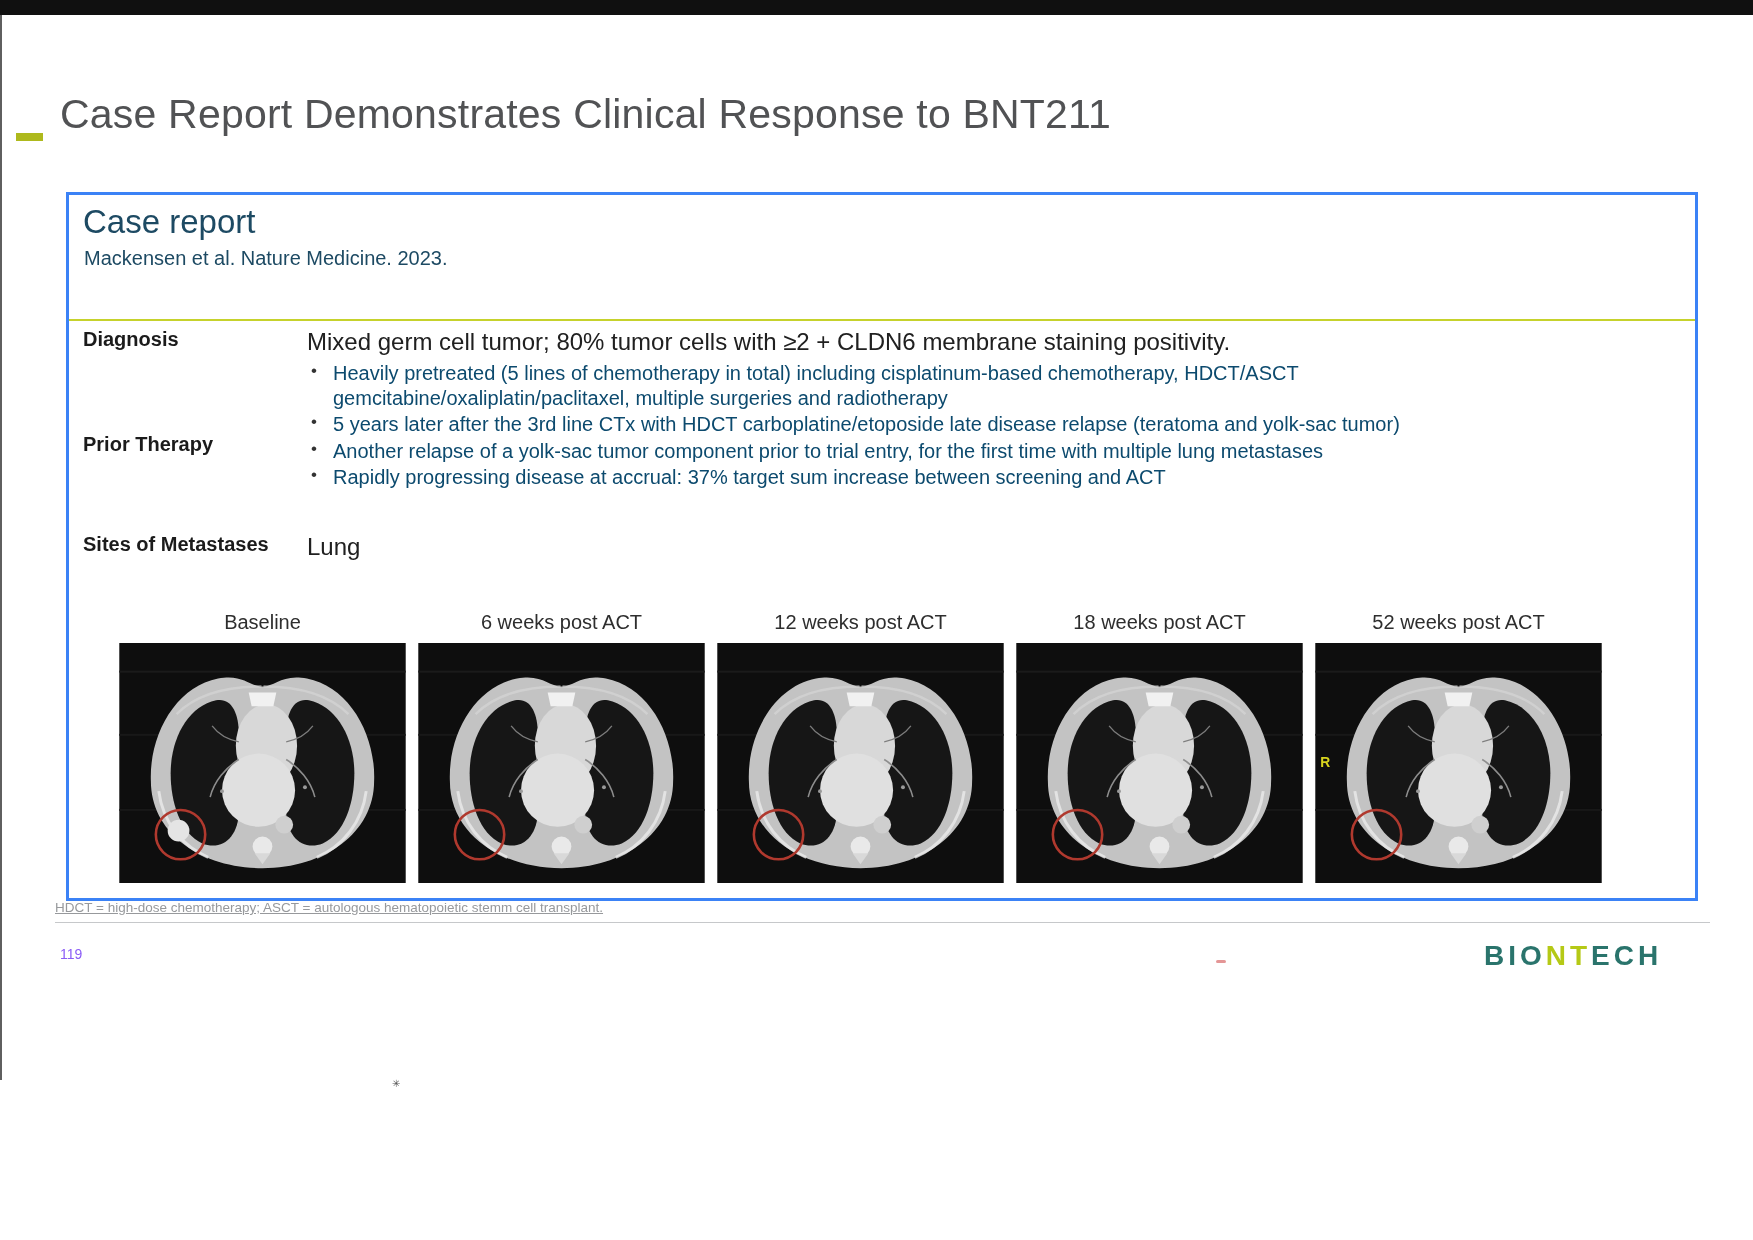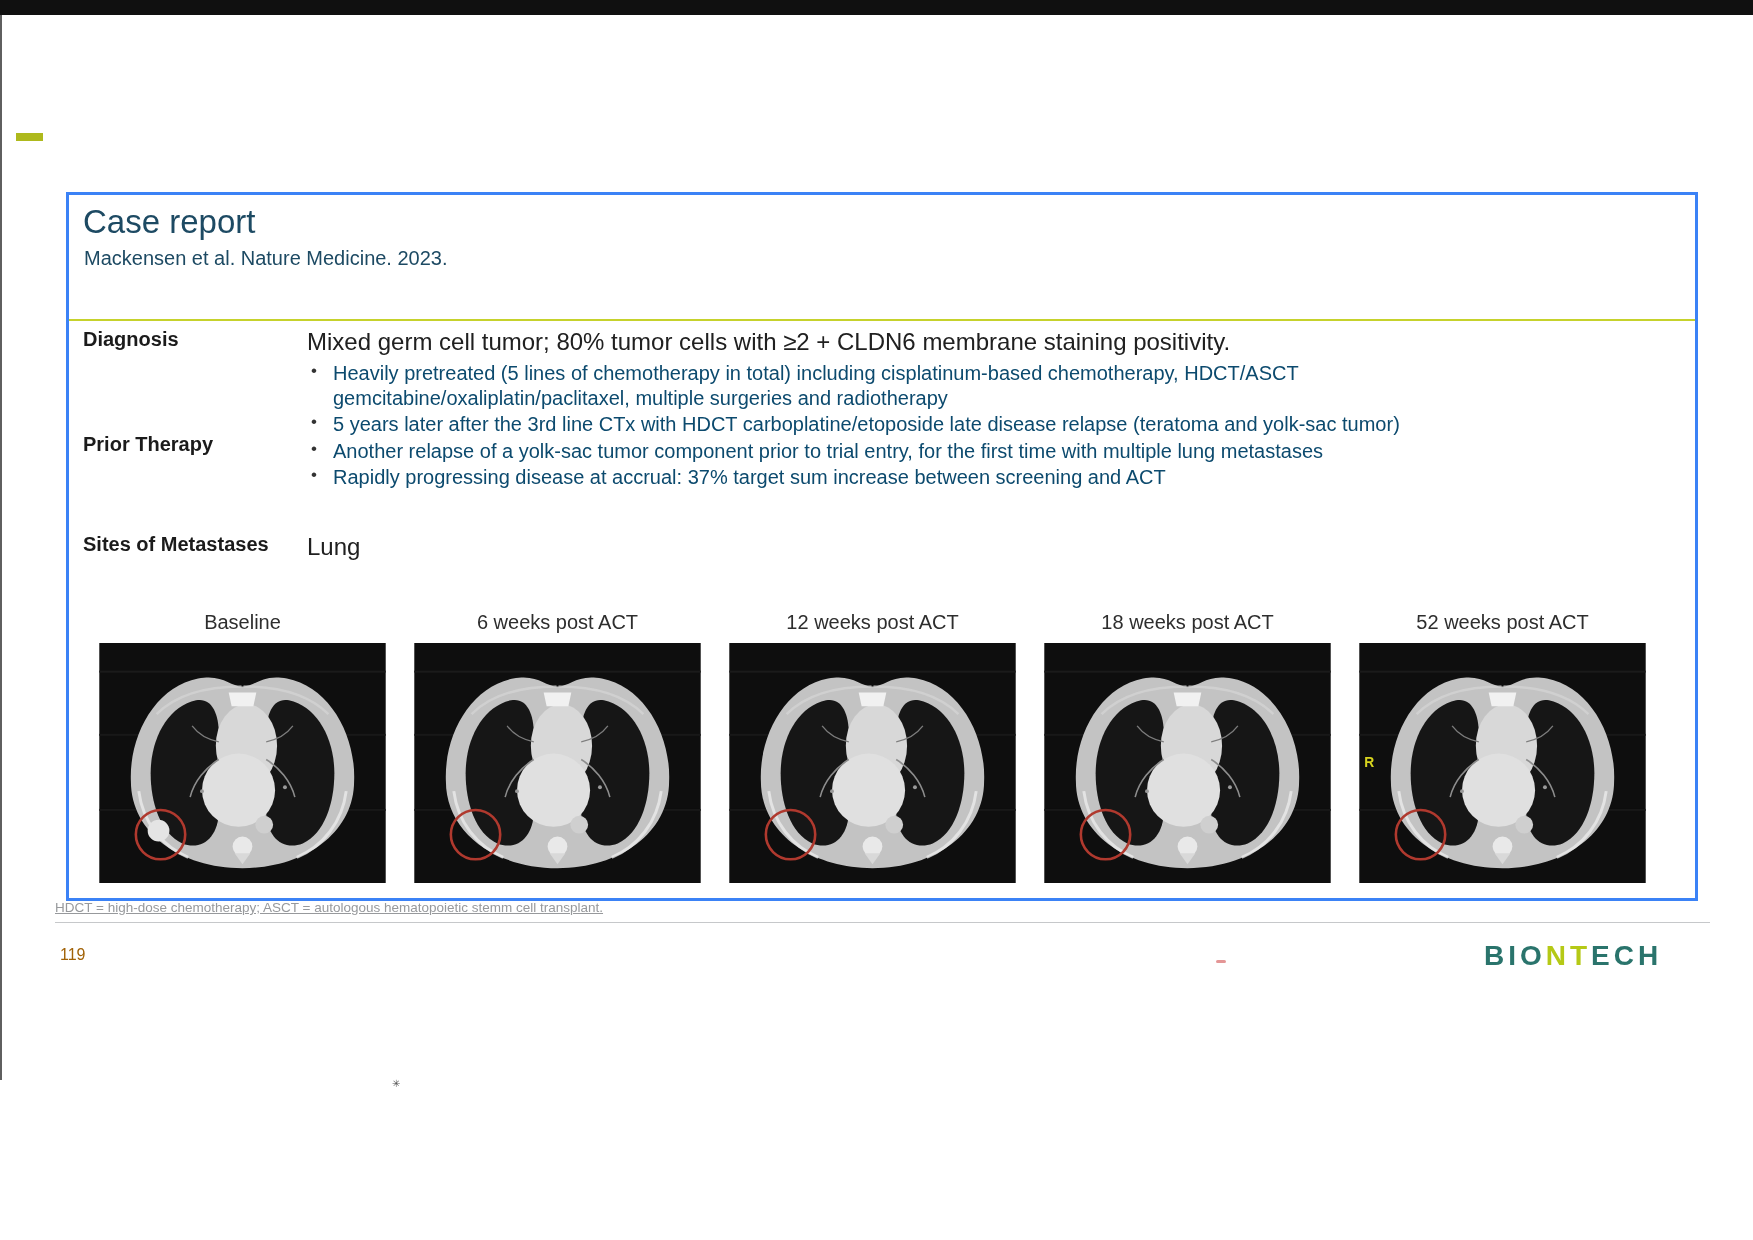--- a/index.html
+++ b/index.html
@@ -21,44 +21,45 @@
   .row-value{position:absolute;left:238px;font-size:24px;color:#202020;}
   .lbl-diagnosis{top:133px;}
   .val-diagnosis{top:133px;width:1370px;}
   .lbl-prior{top:238px;}
   .bullet-list{position:absolute;left:238px;top:166px;width:1200px;margin:0;padding:0;font-size:20px;color:#0c4a6e;}
   .bullet-list li{list-style:none;position:relative;padding-left:26px;margin:0 0 1px 0;line-height:1.26;}
   .bullet-list li::before{content:"\2022";position:absolute;left:4px;top:-1px;font-size:17px;color:#333;}
   .lbl-sites{top:338px;}
   .val-sites{top:338px;}
 
-  .scan-row{position:absolute;left:30px;top:416px;display:flex;gap:28px;}
+  .scan-row{position:absolute;left:50px;top:416px;display:flex;gap:12px;}
   .scan-fig{margin:0;width:287px;}
   .scan-caption{font-size:20px;color:#2e2e2e;text-align:center;height:32px;}
   .ct-svg{width:287px;height:240px;display:block;}
 
   .footnote-bar{position:absolute;left:55px;top:900px;width:1655px;font-size:13.5px;color:#97999c;
     padding-bottom:7px;border-bottom:1px solid #c6c8ca;text-decoration:underline;}
-  .page-number{position:absolute;left:60px;top:946px;font-size:16px;color:#a16207;}
+  .page-number{position:absolute;left:60px;top:946px;font-size:14px;color:#8b5cf6;}
   .logo{position:absolute;left:1484px;top:940px;font-size:28px;font-weight:700;letter-spacing:4px;}
   .logo .teal{color:#2a746c;}
   .logo .lime{color:#b5c916;}
 
   .speck-1{position:absolute;left:392px;top:1078px;width:6px;height:7px;color:#555;font-size:10px;}
   .speck-2{position:absolute;left:1216px;top:960px;width:10px;height:3px;background:#d96a6a;opacity:.7;border-radius:2px;}
 </style>
 </head>
 <body>
 
 <div class="page">
 
   <div class="scan-topbar"></div>
   <div class="scan-leftedge"></div>
 
   <div class="title-dash"></div>
+  <h1 class="slide-title" style="margin:0;font-weight:400;">Case Report Demonstrates Clinical Response to BNT211</h1>
 
   <div class="case-box">
     <div class="case-heading">Case report</div>
     <div class="case-source">Mackensen et al. Nature Medicine. 2023.</div>
     <div class="accent-rule"></div>
 
     <div class="row-label lbl-diagnosis">Diagnosis</div>
     <div class="row-value val-diagnosis">Mixed germ cell tumor; 80% tumor cells with ≥2 + CLDN6 membrane staining positivity.</div>
 
     <div class="row-label lbl-prior">Prior Therapy</div>

